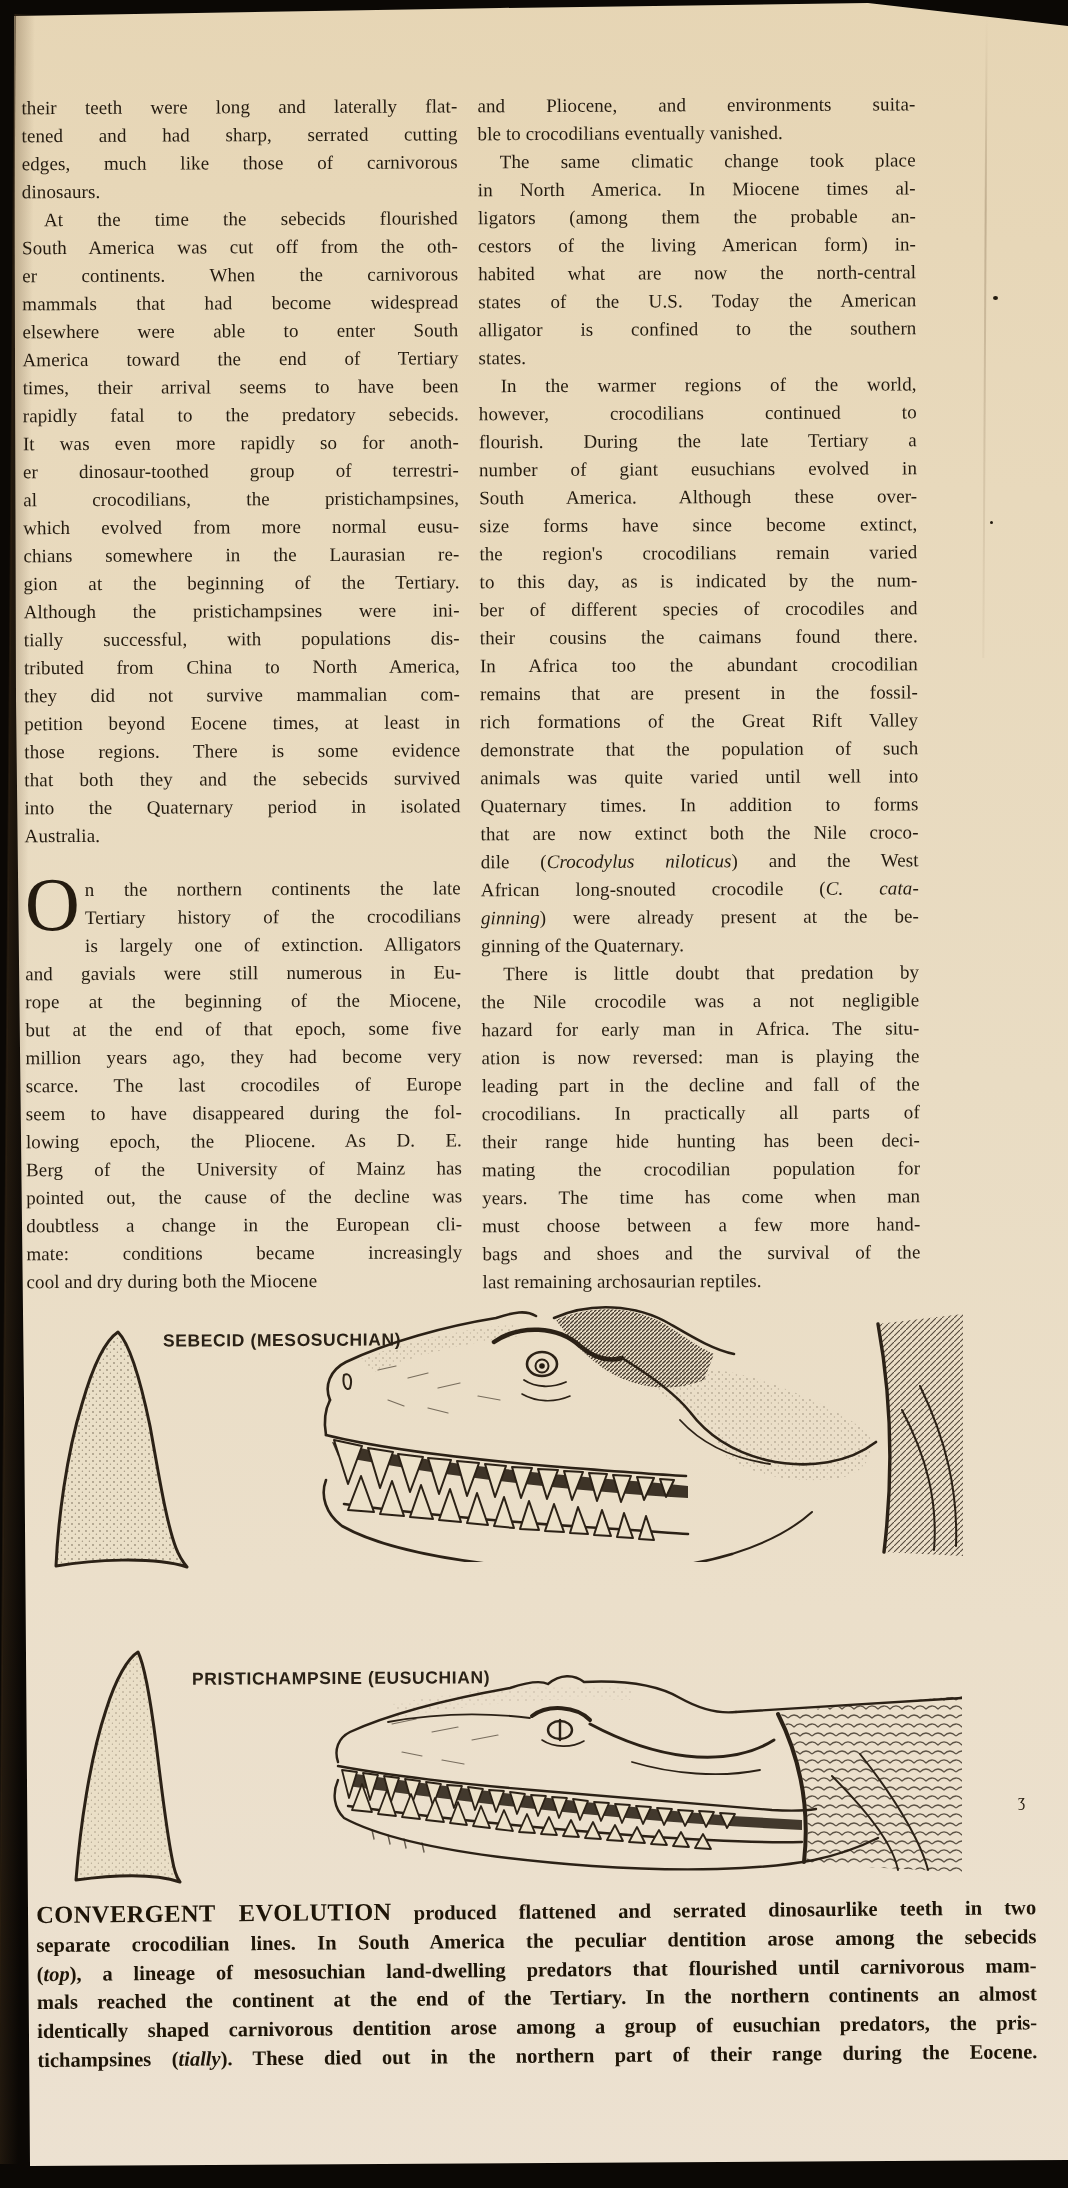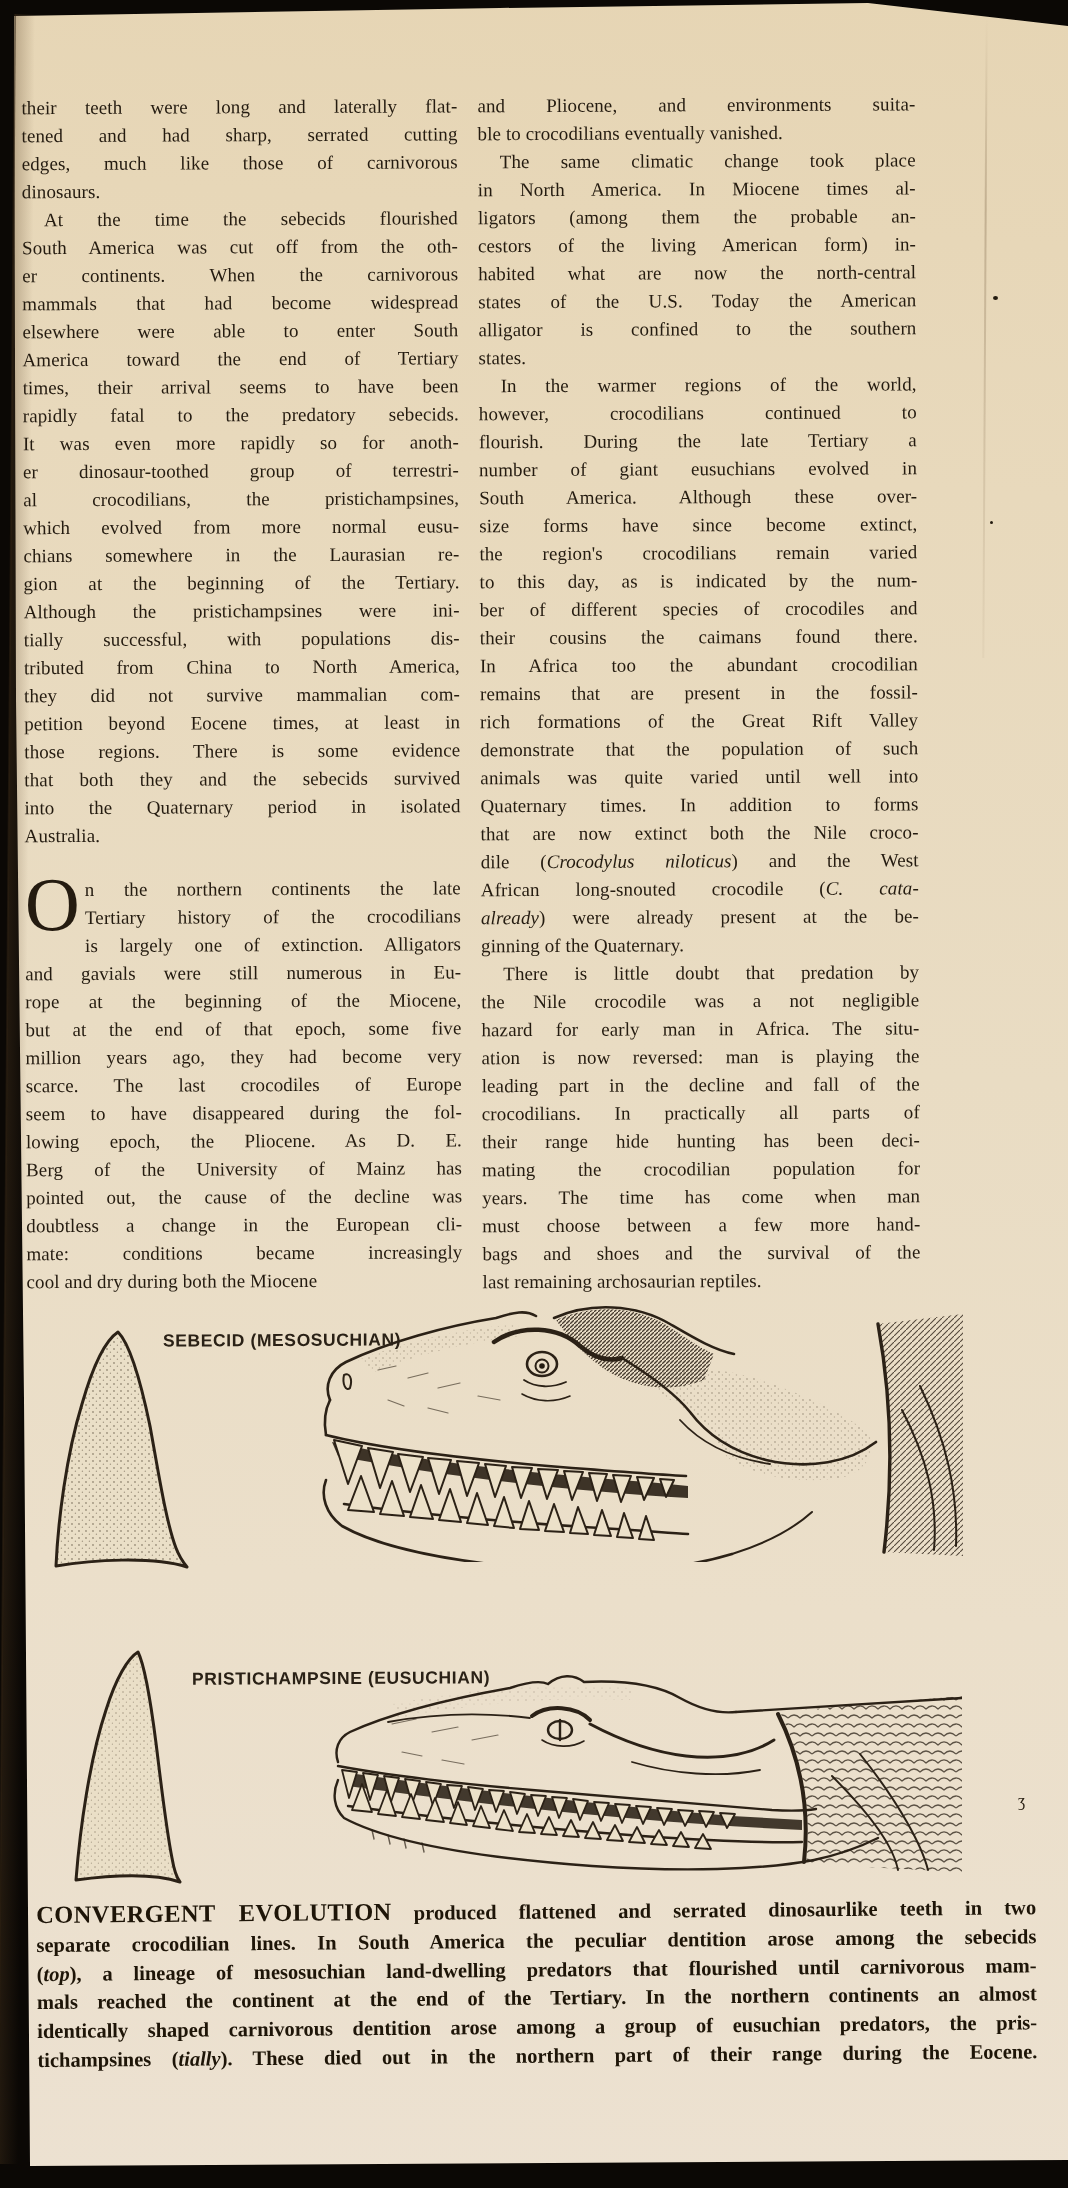--- a/index.html
+++ b/index.html
@@ -143,21 +143,21 @@
           <span class="tline">their cousins the caimans found there.</span>
           <span class="tline">In Africa too the abundant crocodilian</span>
           <span class="tline">remains that are present in the fossil-</span>
           <span class="tline">rich formations of the Great Rift Valley</span>
           <span class="tline">demonstrate that the population of such</span>
           <span class="tline">animals was quite varied until well into</span>
           <span class="tline">Quaternary times. In addition to forms</span>
           <span class="tline">that are now extinct both the Nile croco-</span>
           <span class="tline">dile (<em>Crocodylus niloticus</em>) and the West</span>
           <span class="tline">African long-snouted crocodile (<em>C. cata-</em></span>
-          <span class="tline"><em>already</em>) were already present at the be-</span>
+          <span class="tline"><em>ginning</em>) were already present at the be-</span>
           <span class="tline last">ginning of the Quaternary.</span>
         </p>
         <p class="para">
           <span class="tline first">There is little doubt that predation by</span>
           <span class="tline">the Nile crocodile was a not negligible</span>
           <span class="tline">hazard for early man in Africa. The situ-</span>
           <span class="tline">ation is now reversed: man is playing the</span>
           <span class="tline">leading part in the decline and fall of the</span>
           <span class="tline">crocodilians. In practically all parts of</span>
           <span class="tline">their range hide hunting has been deci-</span>

